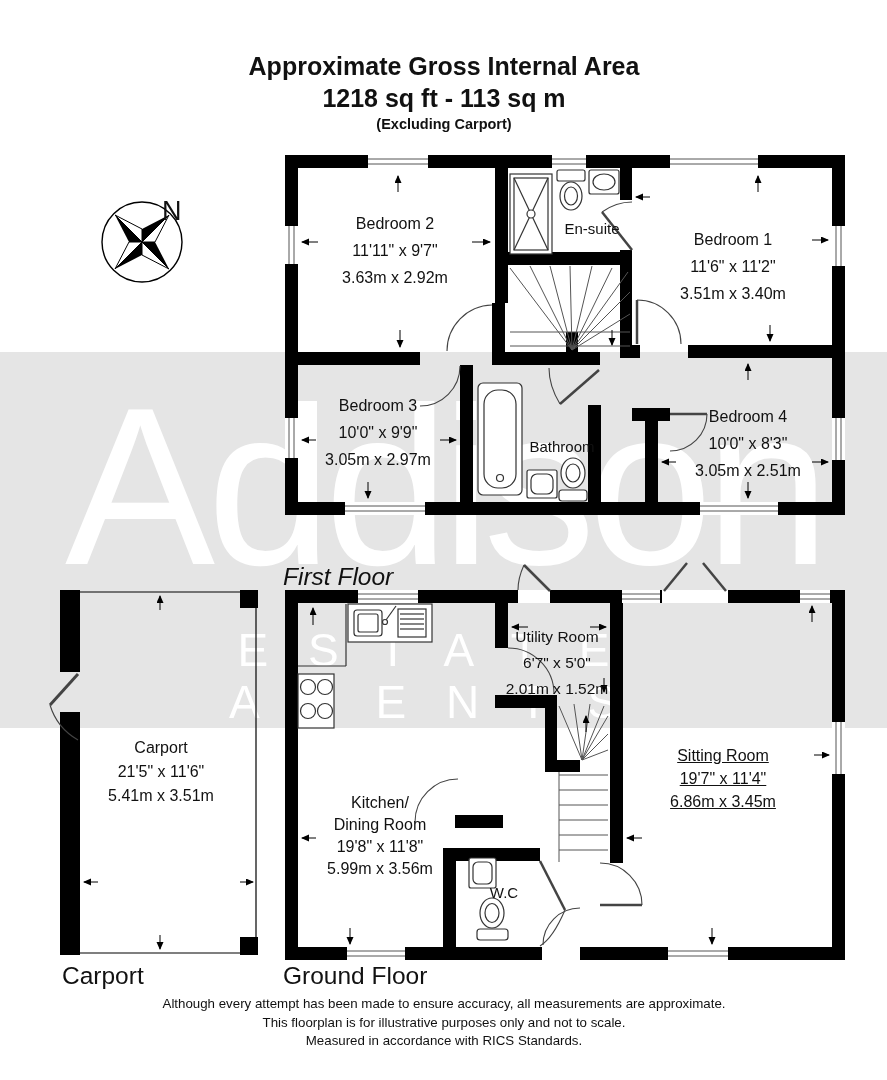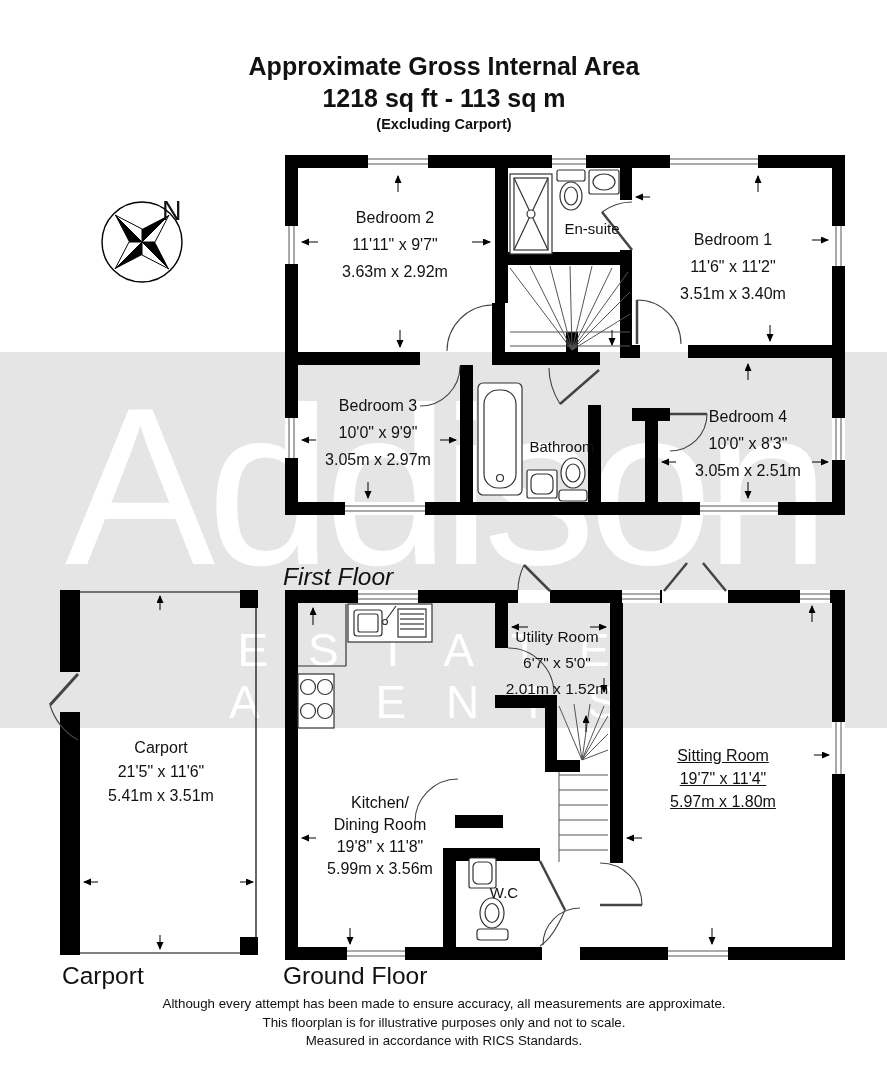--- a/index.html
+++ b/index.html
@@ -334,21 +334,21 @@
         <line x1="160" y1="610" x2="160" y2="596" marker-end="url(#ah)"></line>
         <line x1="160" y1="935" x2="160" y2="949" marker-end="url(#ah)"></line>
         <line x1="98" y1="882" x2="84" y2="882" marker-end="url(#ah)"></line>
         <line x1="240" y1="882" x2="253" y2="882" marker-end="url(#ah)"></line>
       </g>
     </g>
   </svg>
 
   <div class="abs" style="left:162px;top:196px;font-size:27px;z-index:2;">N</div>
 
-  <div class="abs lbl room3" style="left:395px;top:204px;text-align:center;">
+  <div class="abs lbl room3" style="left:395px;top:210px;text-align:center;">
     <div>Bedroom 2</div>
     <div>11'11" x 9'7"</div>
     <div>3.63m x 2.92m</div>
   </div>
 
   <div class="abs lbl room1" style="left:592px;top:220px;">
     <div>En-suite</div>
   </div>
 
   <div class="abs lbl room3" style="left:733px;top:226px;">
@@ -388,21 +388,21 @@
   <div class="abs lbl room4l" style="left:380px;top:792px;">
     <div>Kitchen/</div>
     <div>Dining Room</div>
     <div>19'8" x 11'8"</div>
     <div>5.99m x 3.56m</div>
   </div>
 
   <div class="abs lbl sitting" style="left:723px;top:744px;">
     <div>Sitting Room</div>
     <div>19'7" x 11'4"</div>
-    <div>5.97m x 1.80m</div>
+    <div>6.86m x 3.45m</div>
   </div>
 
   <div class="abs lbl room1" style="left:504px;top:884px;">
     <div>W.C</div>
   </div>
 
   <div class="abs floor-lbl" style="left:283px;top:563px;font-style:italic;">First Floor</div>
   <div class="abs floor-lbl" style="left:62px;top:962px;">Carport</div>
   <div class="abs floor-lbl" style="left:283px;top:962px;">Ground Floor</div>
 

